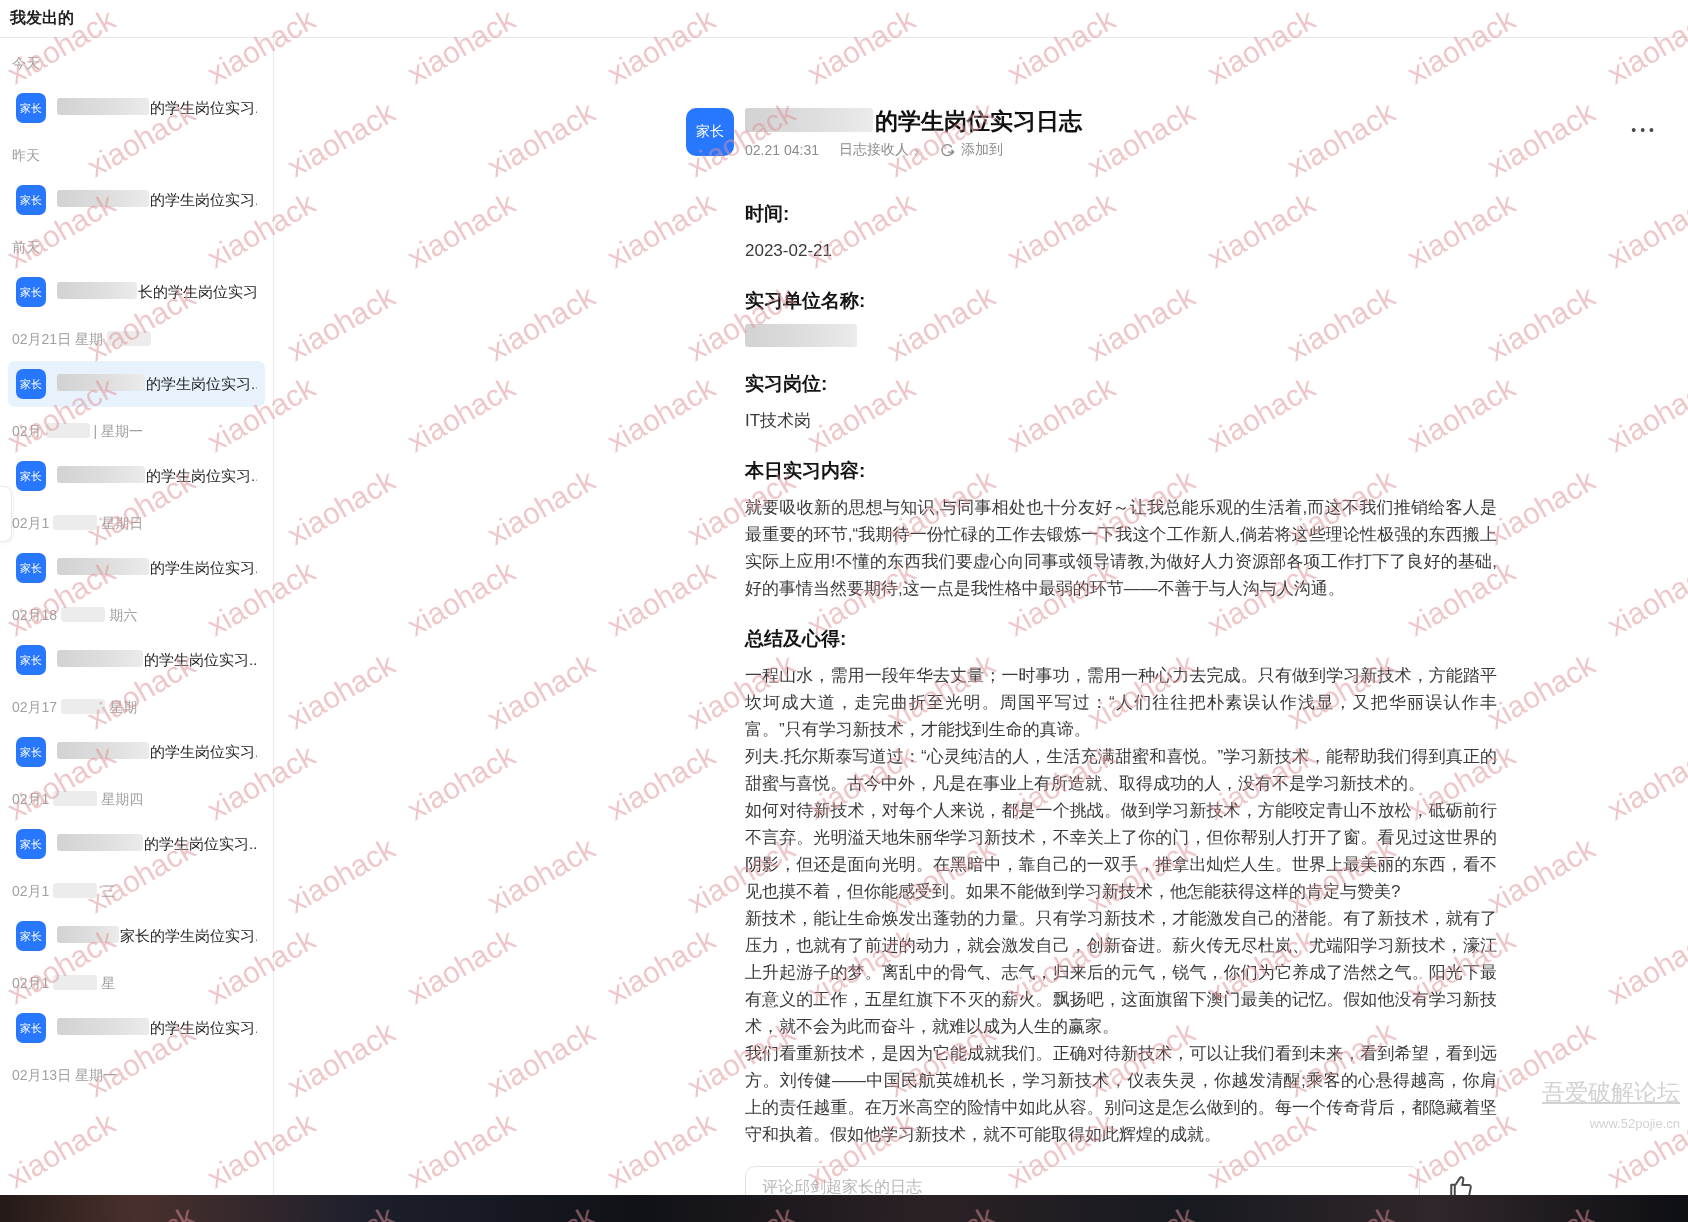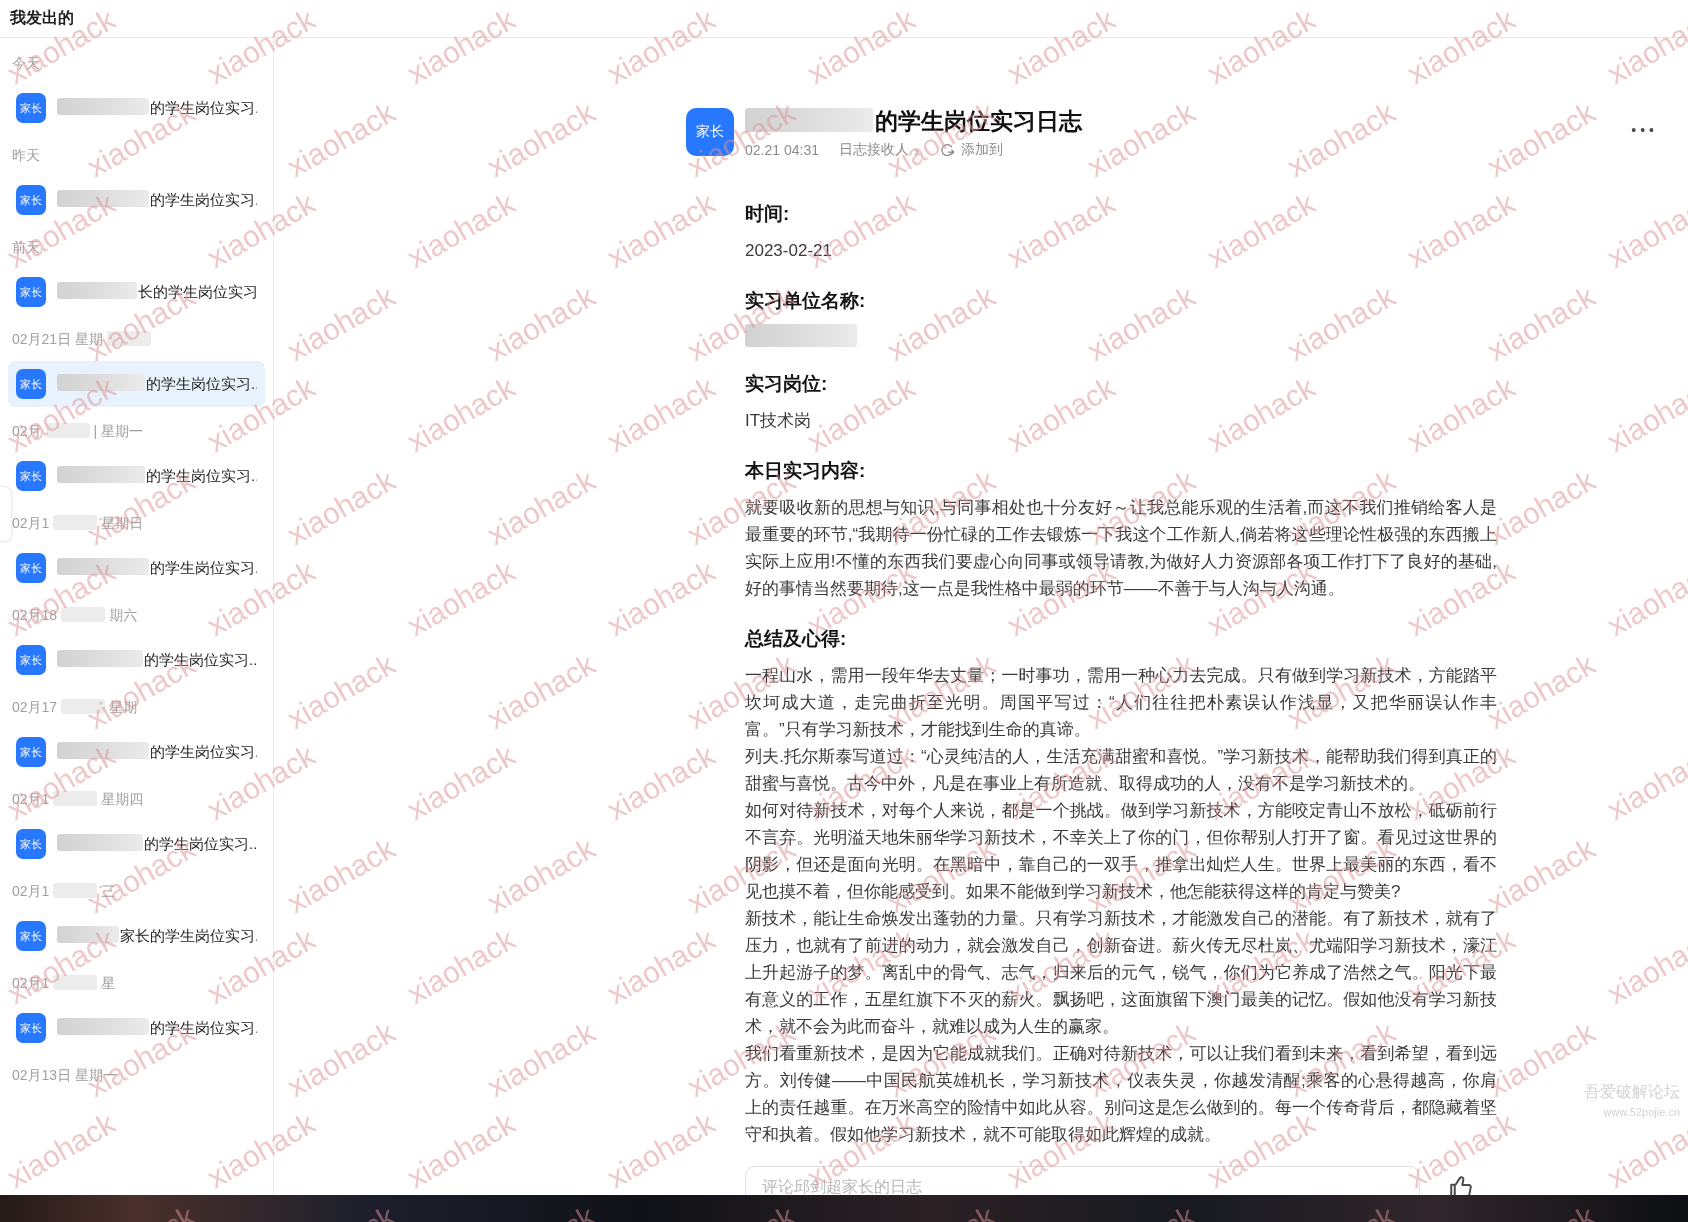--- a/index.html
+++ b/index.html
@@ -45,22 +45,22 @@
   .comment-input::placeholder{color:#b8b8b8;}
   .like{margin-left:26px;cursor:pointer;display:inline-flex;}
 
   
   .bottom-strip{position:absolute;left:0;bottom:0;width:100%;height:27px;z-index:5;
     background:linear-gradient(90deg,#241a18 0%,#4a302c 8%,#1c1f2b 22%,#101217 38%,#2b2125 55%,#171a20 70%,#30262b 85%,#0d0f13 100%);}
 
   
   .wm-overlay{position:absolute;left:0;top:0;z-index:9;pointer-events:none;color:var(--watermark_pink,#dd8f93);}
   .corner-wm{position:absolute;right:8px;top:1080px;z-index:10;text-align:right;pointer-events:none;color:#d2d2d2;}
-  .corner-wm .l1{font-size:16px;line-height:24px;}
-  .corner-wm .l2{font-size:11px;line-height:17px;}
+  .corner-wm .l1{font-size:23px;line-height:24px;text-decoration:underline;}
+  .corner-wm .l2{font-size:13px;line-height:17px;margin-top:11px;}
 </style>
 </head>
 <body>
 
 <div class="app">
 
   <div class="topbar">
     <div class="page-title">我发出的</div>
   </div>
 

